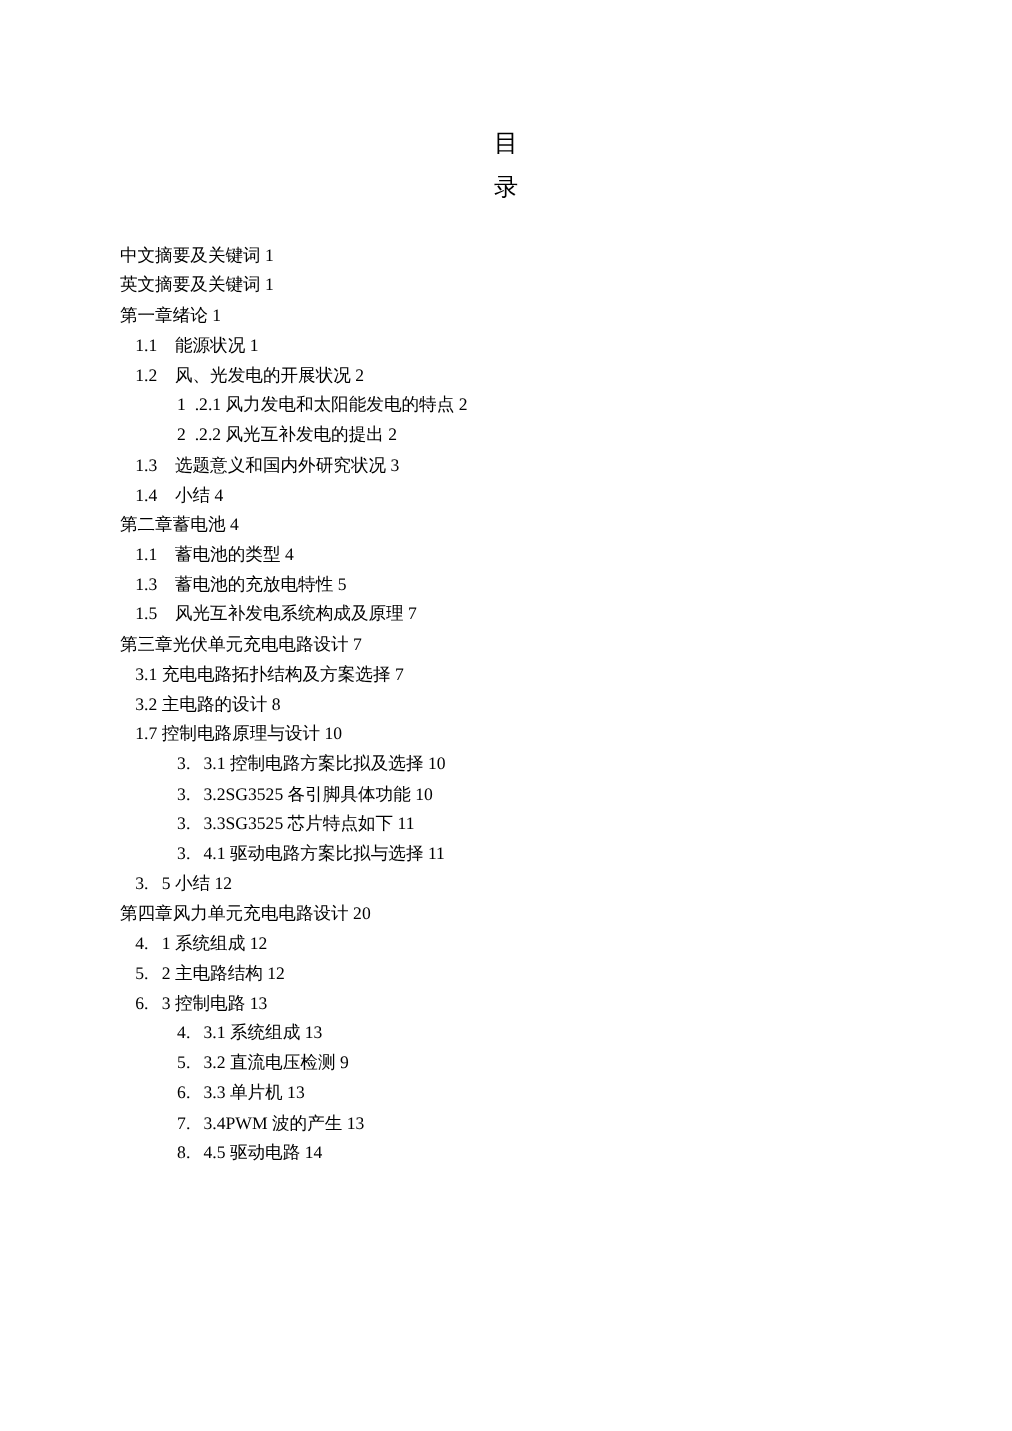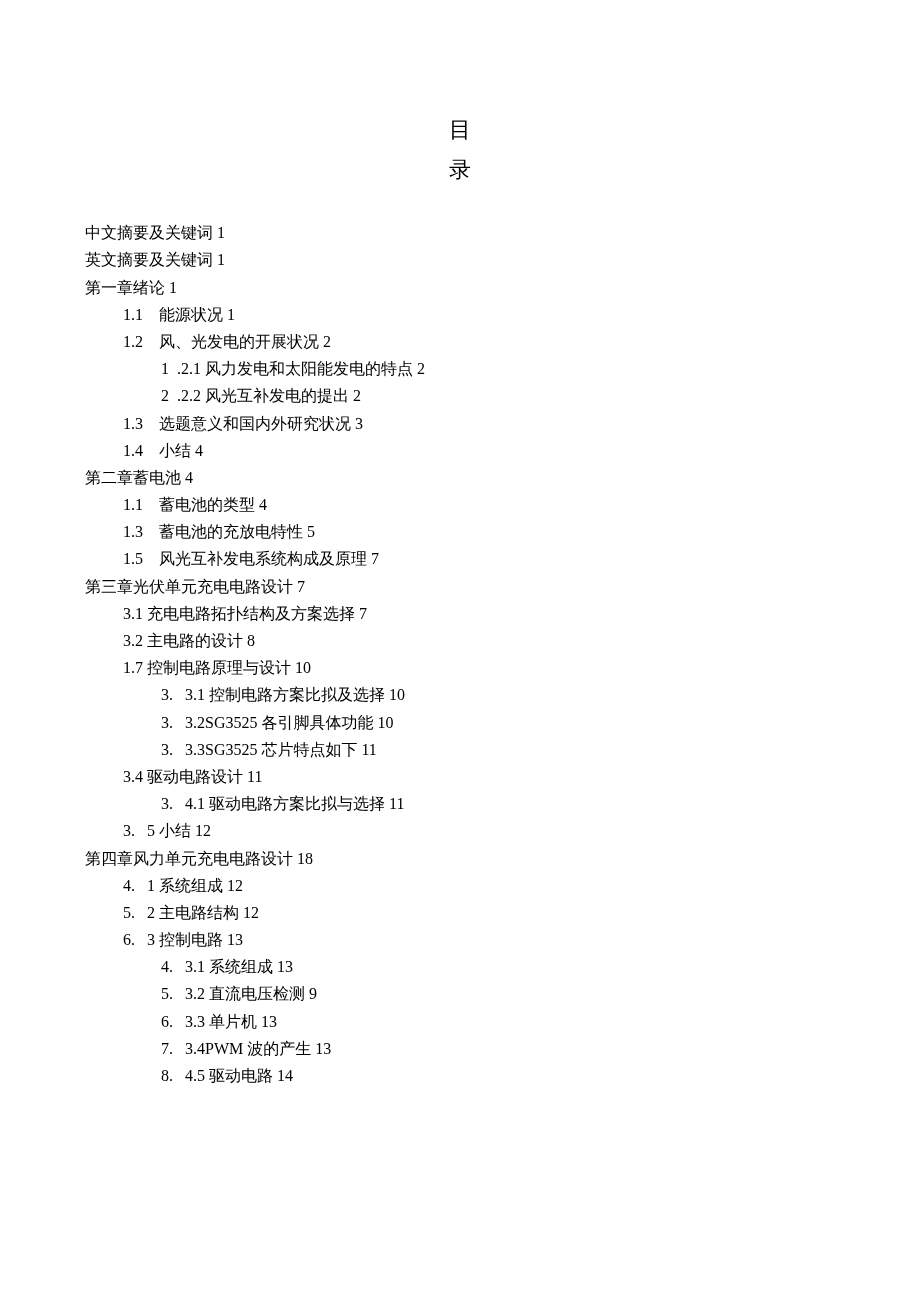--- a/index.html
+++ b/index.html
@@ -25,20 +25,21 @@
       line-height: 1.8;
     }
     .title-char {
       display: block;
     }
     .toc-item {
       white-space: pre;
     }
     .level-0 {
       padding-left: 0;
+      margin-left: 24px;
     }
     .level-1 {
       padding-left: 38px;
     }
     .level-2 {
       padding-left: 76px;
     }
   </style>
 </head>
 <body>
@@ -62,24 +63,23 @@
     <div class="toc-item level-1">1.1    蓄电池的类型 4</div>
     <div class="toc-item level-1">1.3    蓄电池的充放电特性 5</div>
     <div class="toc-item level-1">1.5    风光互补发电系统构成及原理 7</div>
     <div class="toc-item level-0">第三章光伏单元充电电路设计 7</div>
     <div class="toc-item level-1">3.1 充电电路拓扑结构及方案选择 7</div>
     <div class="toc-item level-1">3.2 主电路的设计 8</div>
     <div class="toc-item level-1">1.7 控制电路原理与设计 10</div>
     <div class="toc-item level-2">3.   3.1 控制电路方案比拟及选择 10</div>
     <div class="toc-item level-2">3.   3.2SG3525 各引脚具体功能 10</div>
     <div class="toc-item level-2">3.   3.3SG3525 芯片特点如下 11</div>
-    <div class="toc-item level-1">3.4 驱动电路设计 11</div>
     <div class="toc-item level-2">3.   4.1 驱动电路方案比拟与选择 11</div>
     <div class="toc-item level-1">3.   5 小结 12</div>
-    <div class="toc-item level-0">第四章风力单元充电电路设计 18</div>
+    <div class="toc-item level-0">第四章风力单元充电电路设计 20</div>
     <div class="toc-item level-1">4.   1 系统组成 12</div>
     <div class="toc-item level-1">5.   2 主电路结构 12</div>
     <div class="toc-item level-1">6.   3 控制电路 13</div>
     <div class="toc-item level-2">4.   3.1 系统组成 13</div>
     <div class="toc-item level-2">5.   3.2 直流电压检测 9</div>
     <div class="toc-item level-2">6.   3.3 单片机 13</div>
     <div class="toc-item level-2">7.   3.4PWM 波的产生 13</div>
     <div class="toc-item level-2">8.   4.5 驱动电路 14</div>
   </div>
 

